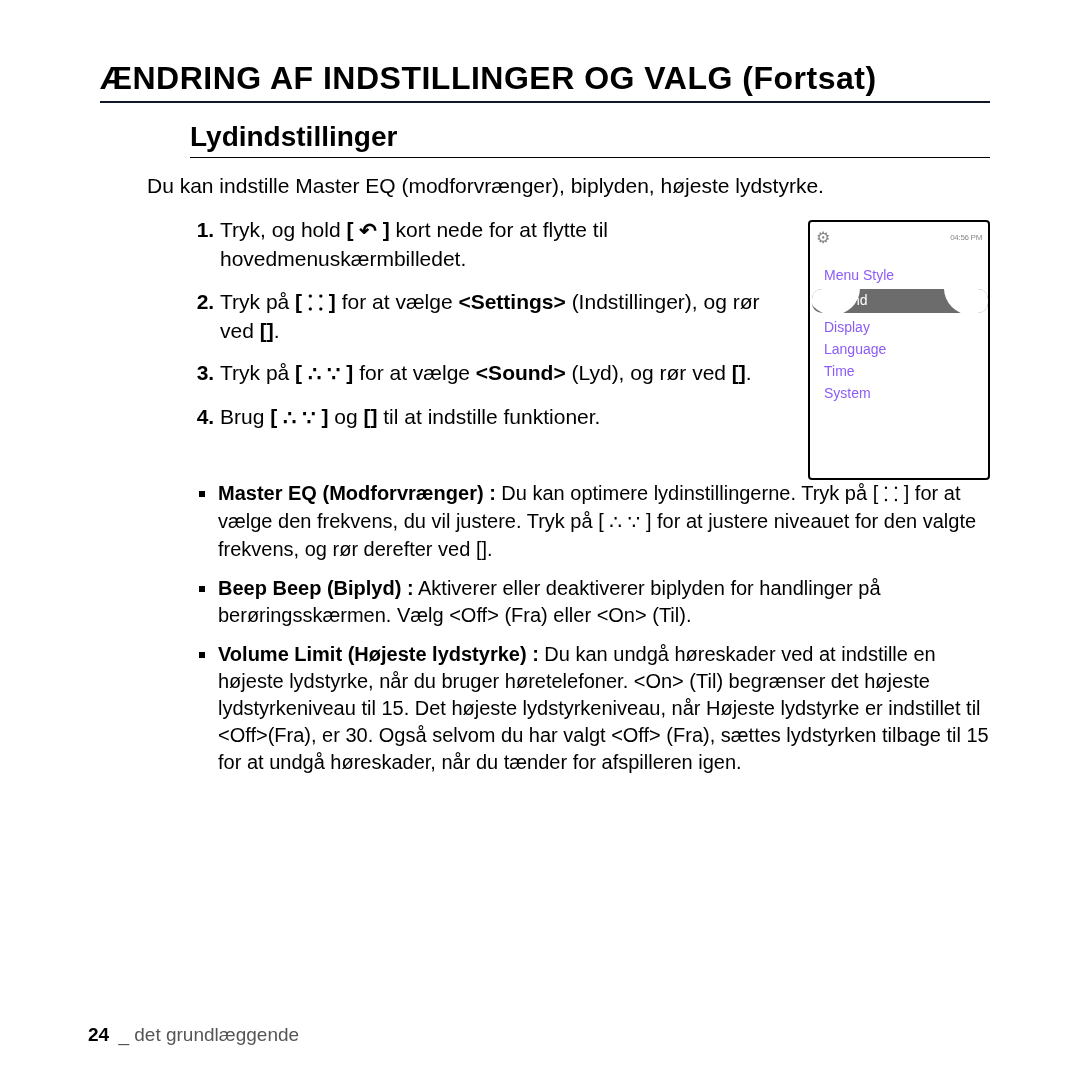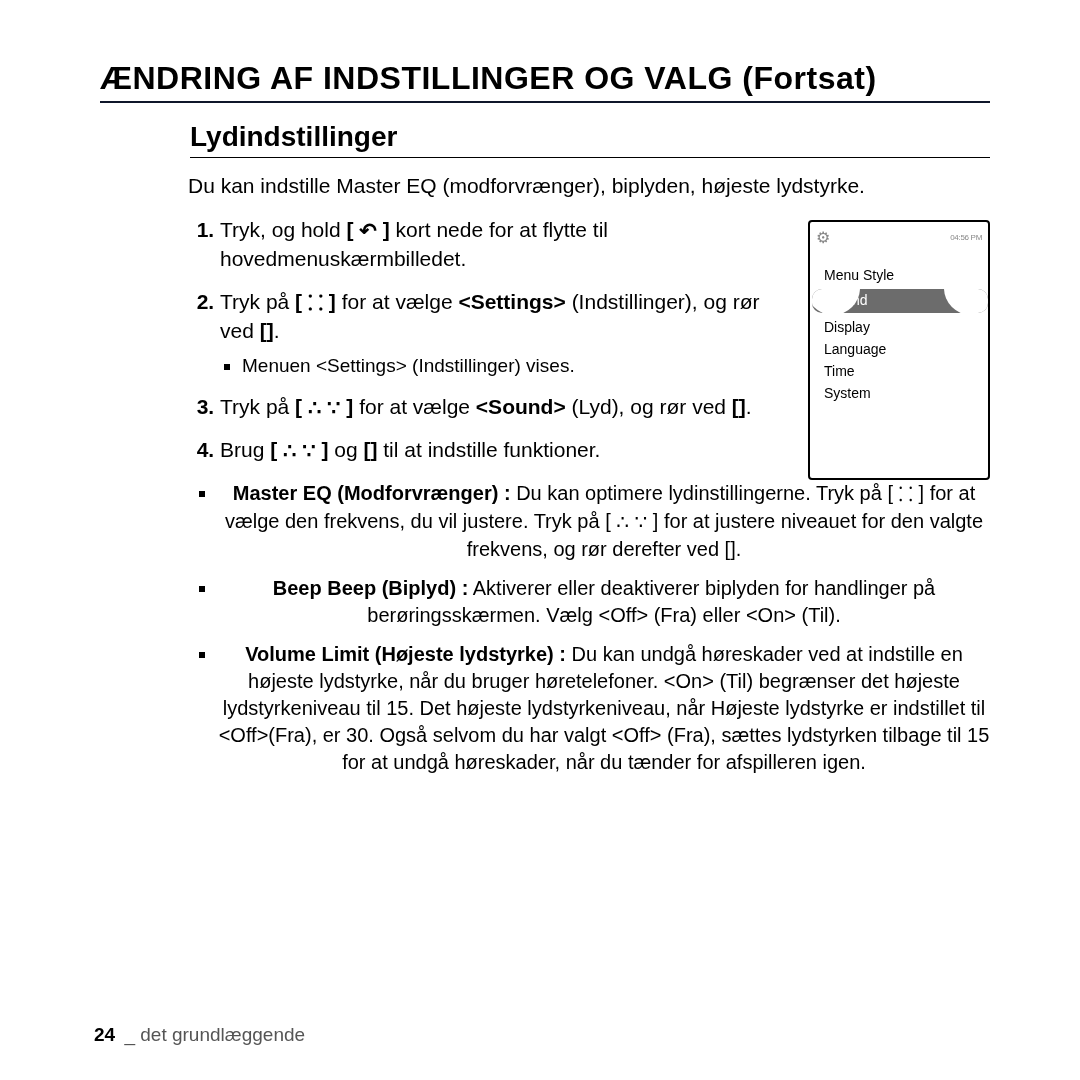--- a/index.html
+++ b/index.html
@@ -26,21 +26,21 @@
   .section-title {
     font-size: 28px;
     font-weight: bold;
     border-bottom: 1.5px solid #000;
     padding-bottom: 4px;
     margin-left: 90px;
     margin-bottom: 16px;
   }
   .intro {
     font-size: 21px;
-    margin-left: 88px;
+    margin-left: 47px;
     margin-bottom: 18px;
   }
   .content-wrap {
     display: flex;
     align-items: flex-start;
     margin-left: 90px;
   }
   ol.ol-steps {
     margin: 0;
     padding-left: 30px;
@@ -93,21 +93,21 @@
     letter-spacing: -0.3px;
   }
   .device-list {
     padding: 18px 4px 0 12px;
     display: flex;
     flex-direction: column;
     gap: 6px;
   }
   .device-item {
     font-size: 14px;
-    color: #000000;
+    color: #8b5cf6;
   }
   .device-item.selected {
     position: relative;
     color: #fff;
     margin-left: -12px;
     margin-right: -6px;
   }
   .device-item.selected .bar {
     background: #6c6c6c;
     border-radius: 10px 10px 10px 10px;
@@ -147,26 +147,25 @@
   }
   ul.options {
     list-style: square;
     margin: 0 0 0 90px;
     padding-left: 28px;
     font-size: 20px;
   }
   ul.options > li {
     margin-bottom: 12px;
     line-height: 1.35;
-    text-align: center;
   }
   .footer {
     position: absolute;
     bottom: 34px;
-    left: 94px;
+    left: 88px;
     font-size: 19px;
     color: #555;
   }
   .footer .pg {
     color: #000;
     font-weight: bold;
     margin-right: 4px;
   }
   .sym {
     display: inline-block;
@@ -181,23 +180,20 @@
   <div class="section-title">Lydindstillinger</div>
   <div class="intro">Du kan indstille Master EQ (modforvrænger), biplyden, højeste lydstyrke.</div>
 
   <div class="content-wrap">
     <ol class="ol-steps">
       <li>
         <span>Tryk, og hold </span><span class="icon-bracket">[ <span class="sym">↶</span> ]</span><span> kort nede for at flytte til hovedmenuskærmbilledet.</span>
       </li>
       <li>
         <span>Tryk på </span><span class="icon-bracket">[ <span class="sym">⁚ ⁚</span> ]</span><span> for at vælge </span><b>&lt;Settings&gt;</b><span> (Indstillinger), og rør ved </span><span class="icon-bracket">[<span class="sym">    </span>]</span>.
-        <ul class="sub">
-            <li>Menuen &lt;Settings&gt; (Indstillinger) vises.</li>
-          </ul>
       </li>
       <li>
         <span>Tryk på </span><span class="icon-bracket">[ <span class="sym">∴ ∵</span> ]</span><span> for at vælge </span><b>&lt;Sound&gt;</b><span> (Lyd), og rør ved </span><span class="icon-bracket">[<span class="sym">    </span>]</span>.
       </li>
       <li>
         <span>Brug </span><span class="icon-bracket">[ <span class="sym">∴ ∵</span> ]</span><span> og </span><span class="icon-bracket">[<span class="sym">    </span>]</span><span> til at indstille funktioner.</span>
       </li>
     </ol>
 
     <div class="device">

